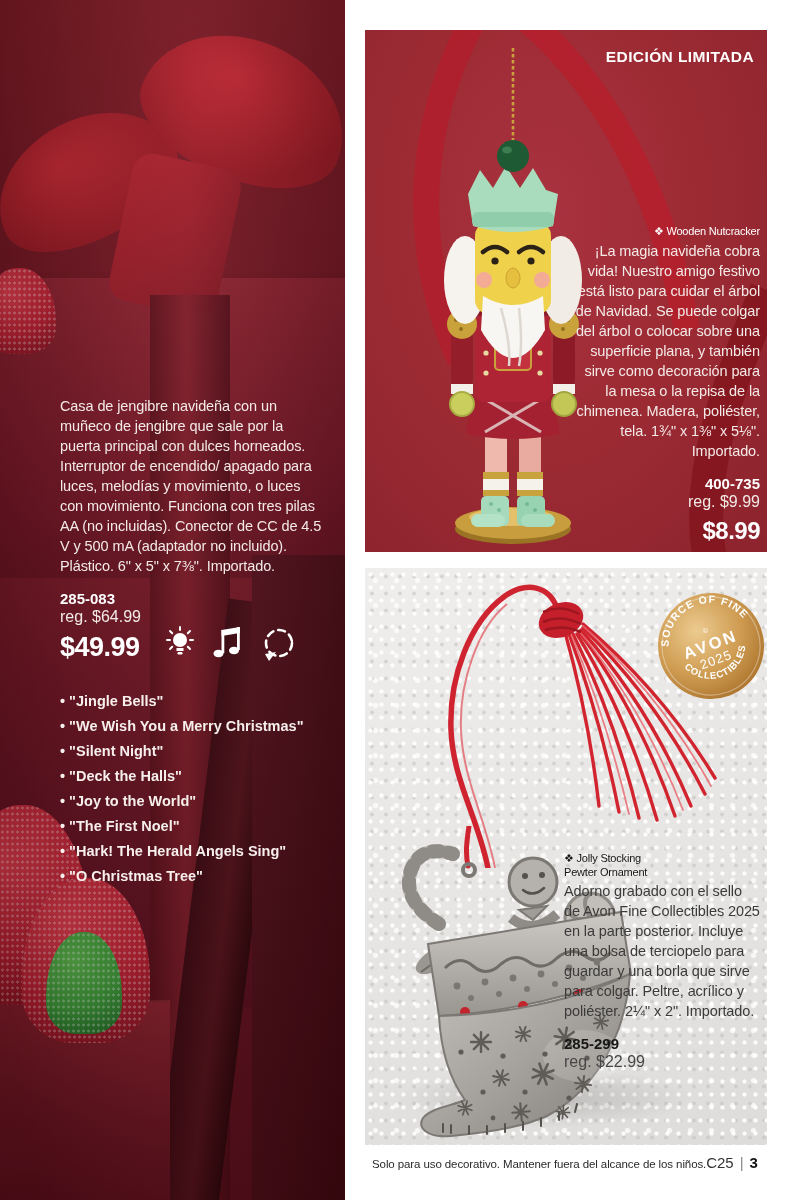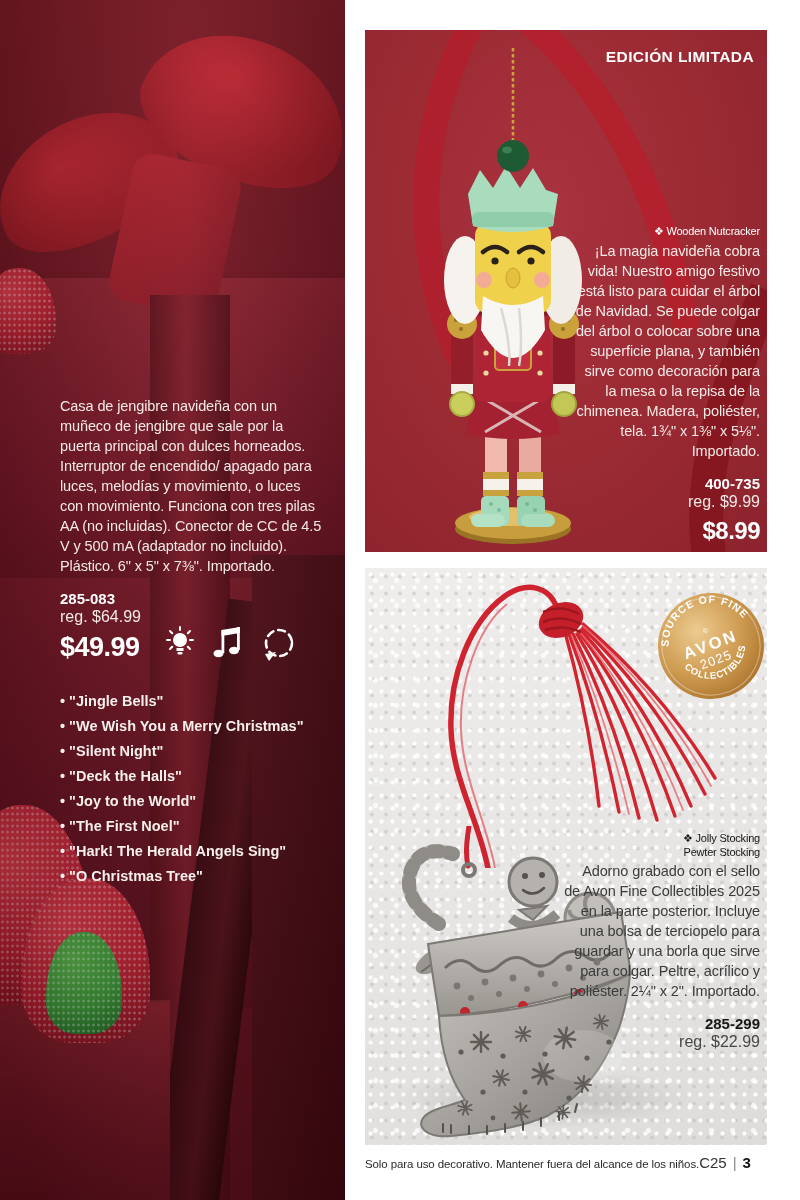--- a/index.html
+++ b/index.html
@@ -70,34 +70,34 @@
   .nc-copy .p-body { font-size:14.5px; }
 
   
   .st-panel { position:absolute; left:365px; top:568px; width:402px; height:577px; overflow:hidden;
     background:
       radial-gradient(circle, rgba(255,255,255,.9) 1.5px, transparent 2.6px),
       radial-gradient(circle, rgba(190,188,185,.5) 1.4px, transparent 2.4px),
       radial-gradient(circle, rgba(255,255,255,.75) 2px, transparent 3.2px),
       linear-gradient(160deg,#efeeec 0%,#e6e5e3 55%,#dddcda 100%);
     background-size:11px 13px, 14px 17px, 21px 25px, 100% 100%; }
-  .st-copy { position:absolute; right:7px; top:264px; width:196px; text-align:right; color:#3b3b3b; }
+  .st-copy { position:absolute; right:7px; top:284px; width:196px; text-align:left; color:#3b3b3b; }
   .st-copy .p-title { color:#161616; }
   .st-copy .p-sku { color:#161616; }
   .st-copy .p-reg { color:#474747; }
   .st-copy .p-price { color:#111; }
   .badge { position:absolute; left:290px; top:22px; width:112px; height:112px; }
   .tassel { position:absolute; left:28px; top:0; }
   .stocking { position:absolute; left:8px; top:258px; }
   .st-shadow { position:absolute; left:30px; top:500px; width:300px; height:60px; border-radius:50%;
     background:radial-gradient(ellipse, rgba(120,118,115,.35), transparent 70%); }
 
   
   .footer { position:absolute; left:365px; top:1154px; width:400px; display:flex;
-    justify-content:flex-start; align-items:baseline; color:#2a2a2a; }
+    justify-content:center; align-items:baseline; color:#2a2a2a; }
   .foot-note { font-size:11.5px; letter-spacing:-.1px; }
   .foot-page { font-size:15px; color:#333; display:flex; align-items:baseline; gap:6px; }
   .foot-page .sep { color:#888; }
   .foot-page .num { font-weight:bold; color:#111; }
 </style>
 </head>
 <body>
 
 <div class="page">
 
@@ -412,21 +412,21 @@
       </g>
 
       <g stroke="#55514c" stroke-width="2" stroke-linecap="round">
         <path d="M70 298 L70 306 M78 299 L78 307 M96 300 L96 308 M114 300 L114 308 M132 298 L132 306
                  M150 296 L150 304 M168 292 L168 300 M186 286 L186 294 M204 278 L202 286"></path>
       </g>
     </svg>
 
     <div class="st-copy">
       <div class="p-title">❖ Jolly Stocking</div>
-      <div class="p-title" style="margin-top:-2px;">Pewter Stocking</div>
+      <div class="p-title" style="margin-top:-2px;">Pewter Ornament</div>
       <div class="p-body">Adorno grabado con el sello de Avon Fine Collectibles 2025 en la parte posterior. Incluye una bolsa de terciopelo para guardar y una borla que sirve para colgar. Peltre, acrílico y poliéster. 2¼" x 2". Importado.</div>
       <div class="p-sku">285-299</div>
       <div class="p-reg">reg. $22.99</div>
     </div>
   </div>
 
   <div class="footer">
     <div class="foot-note">Solo para uso decorativo. Mantener fuera del alcance de los niños.</div>
     <div class="foot-page">
       <span>C25</span>

